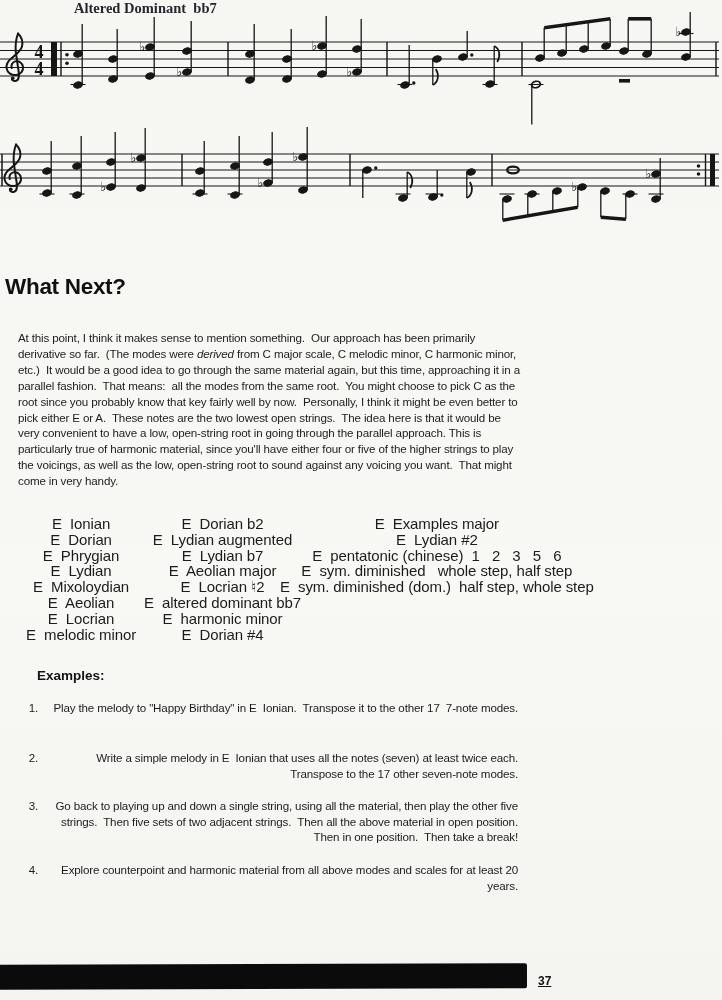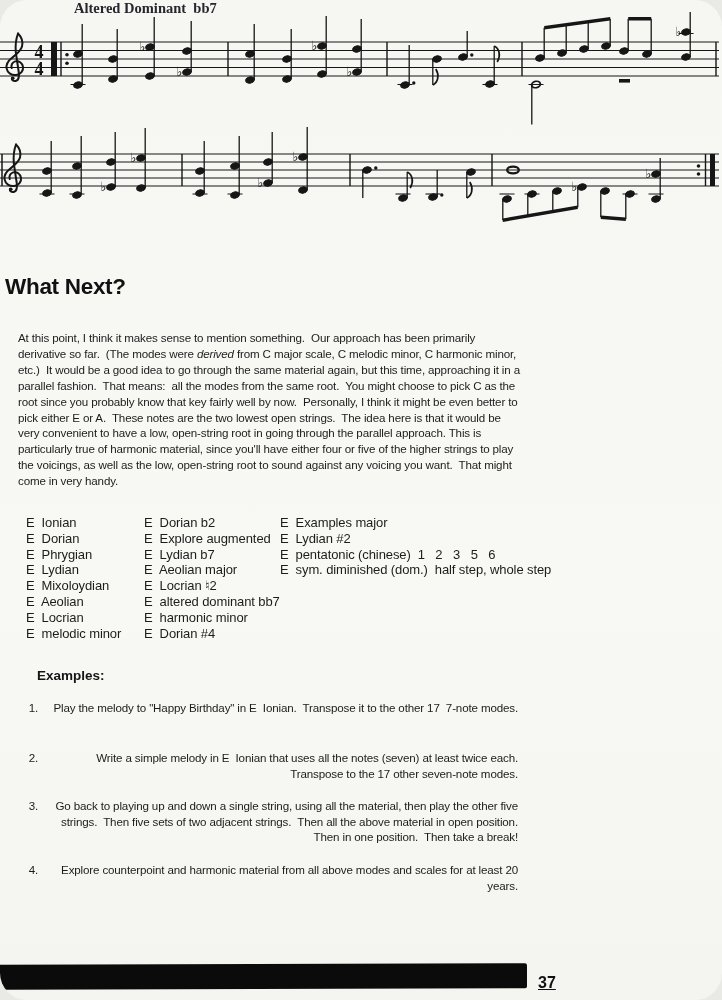--- a/index.html
+++ b/index.html
@@ -1,55 +1,55 @@
 <!DOCTYPE html>
 <html><head>
 <meta charset="utf-8">
 <style>
   html,body{margin:0;padding:0;background:#e9e9e6;}
   .page{
     position:relative;width:722px;height:1000px;margin:0 auto;
     background:linear-gradient(180deg,#f6f6f3 0%,#f8f8f5 60%,#f4f4f1 100%);
     font-family:"Liberation Sans","DejaVu Sans",sans-serif;
-    color:#1a1a1a;overflow:hidden;border-radius:27px;
+    color:#1a1a1a;overflow:hidden;
   }
   .music-label{
     position:absolute;left:74px;top:0px;
     font-family:"Liberation Serif","DejaVu Serif",serif;
     font-size:14.5px;font-weight:bold;color:#26262e;white-space:pre;
   }
   #notation-svg{position:absolute;left:0;top:0;}
   .heading{
     position:absolute;left:5px;top:274px;margin:0;
     font-size:22.5px;font-weight:bold;color:#111;
     letter-spacing:-0.3px;
   }
   .intro{
     position:absolute;left:5px;top:317px;width:502px;margin:13px;
     font-size:11.6px;line-height:15.9px;letter-spacing:-0.15px;
     white-space:pre-wrap;color:#1c1c1c;
   }
   .modes{position:absolute;left:0;top:515px;width:722px;}
   .modes-col{position:absolute;top:0;}
-  .mode-item{height:15.8px;font-size:13px;letter-spacing:-0.1px;white-space:pre;color:#1c1c1c;}
+  .mode-item{height:15.8px;font-size:15px;letter-spacing:-0.1px;white-space:pre;color:#1c1c1c;text-align:center;}
   .examples-title{
     position:absolute;left:5px;top:668px;
     font-size:13.5px;font-weight:bold;color:#141414;margin-left:32px;
   }
   .example{position:absolute;left:8px;width:510px;font-size:11.6px;line-height:15.6px;letter-spacing:-0.15px;color:#1c1c1c;text-align:right;}
   .ex-num{display:inline-block;width:22px;vertical-align:top;}
   .ex-text{display:inline-block;width:480px;vertical-align:top;white-space:pre-wrap;}
   .footer-bar{
     position:absolute;left:0;top:964px;width:527px;height:25px;
     background:#0b0b0b;border-radius:0 2px 2px 0;
     transform:rotate(-0.15deg);
   }
   .page-number{
     position:absolute;left:538px;top:974px;
-    font-size:16px;font-weight:bold;color:#111;text-decoration:underline;
+    font-size:12px;font-weight:bold;color:#111;text-decoration:underline;
   }
 </style>
 </head>
 <body>
 
 <div class="page">
 
   <div class="music-label">Altered Dominant  bb7</div>
 
   <svg id="notation-svg" width="722" height="262" viewBox="0 0 722 262" aria-hidden="true">
@@ -239,32 +239,33 @@
       <div class="mode-item">E  Dorian</div>
       <div class="mode-item">E  Phrygian</div>
       <div class="mode-item">E  Lydian</div>
       <div class="mode-item">E  Mixoloydian</div>
       <div class="mode-item">E  Aeolian</div>
       <div class="mode-item">E  Locrian</div>
       <div class="mode-item">E  melodic minor</div>
     </div>
     <div class="modes-col" style="left:144px">
       <div class="mode-item">E  Dorian b2</div>
-      <div class="mode-item">E  Explore augmented</div>
+      <div class="mode-item">E  Lydian augmented</div>
       <div class="mode-item">E  Lydian b7</div>
       <div class="mode-item">E  Aeolian major</div>
       <div class="mode-item">E  Locrian ♮2</div>
       <div class="mode-item">E  altered dominant bb7</div>
       <div class="mode-item">E  harmonic minor</div>
       <div class="mode-item">E  Dorian #4</div>
     </div>
     <div class="modes-col" style="left:280px">
       <div class="mode-item">E  Examples major</div>
       <div class="mode-item">E  Lydian #2</div>
       <div class="mode-item">E  pentatonic (chinese)  1   2   3   5   6</div>
+      <div class="mode-item">E  sym. diminished   whole step, half step</div>
       <div class="mode-item">E  sym. diminished (dom.)  half step, whole step</div>
     </div>
   </div>
 
   <div class="examples-title">Examples:</div>
 
   <div class="example" style="top:700px"><span class="ex-num">1.</span><span class="ex-text">Play the melody to "Happy Birthday" in E  Ionian.  Transpose it to the other 17  7-note modes.</span></div>
   <div class="example" style="top:750px"><span class="ex-num">2.</span><span class="ex-text">Write a simple melody in E  Ionian that uses all the notes (seven) at least twice each.  Transpose to the 17 other seven-note modes.</span></div>
   <div class="example" style="top:798px"><span class="ex-num">3.</span><span class="ex-text">Go back to playing up and down a single string, using all the material, then play the other five strings.  Then five sets of two adjacent strings.  Then all the above material in open position.  Then in one position.  Then take a break!</span></div>
   <div class="example" style="top:862px"><span class="ex-num">4.</span><span class="ex-text">Explore counterpoint and harmonic material from all above modes and scales for at least 20 years.</span></div>

